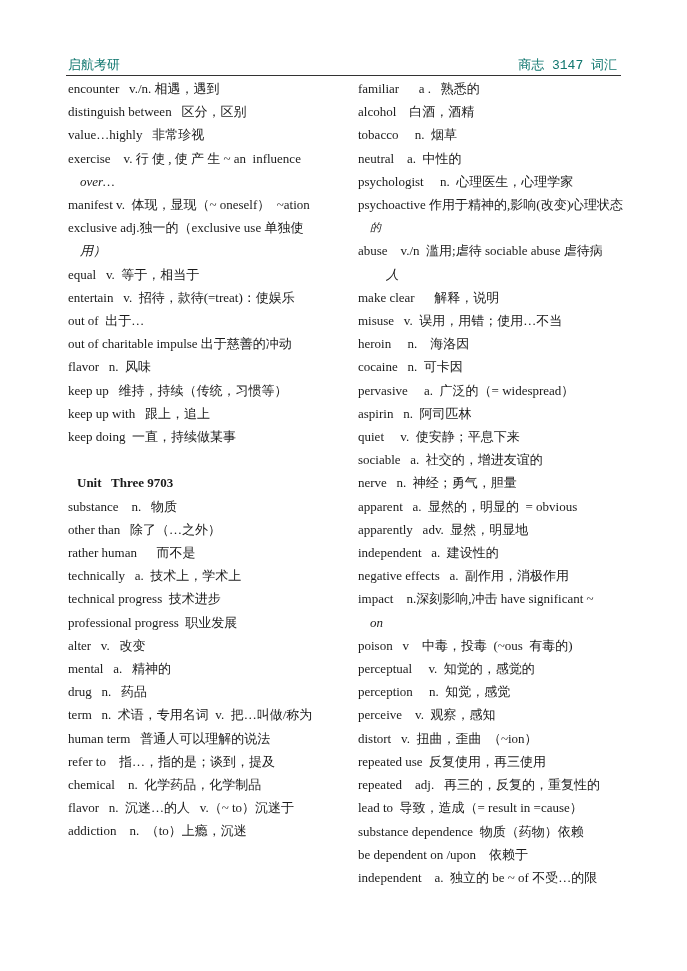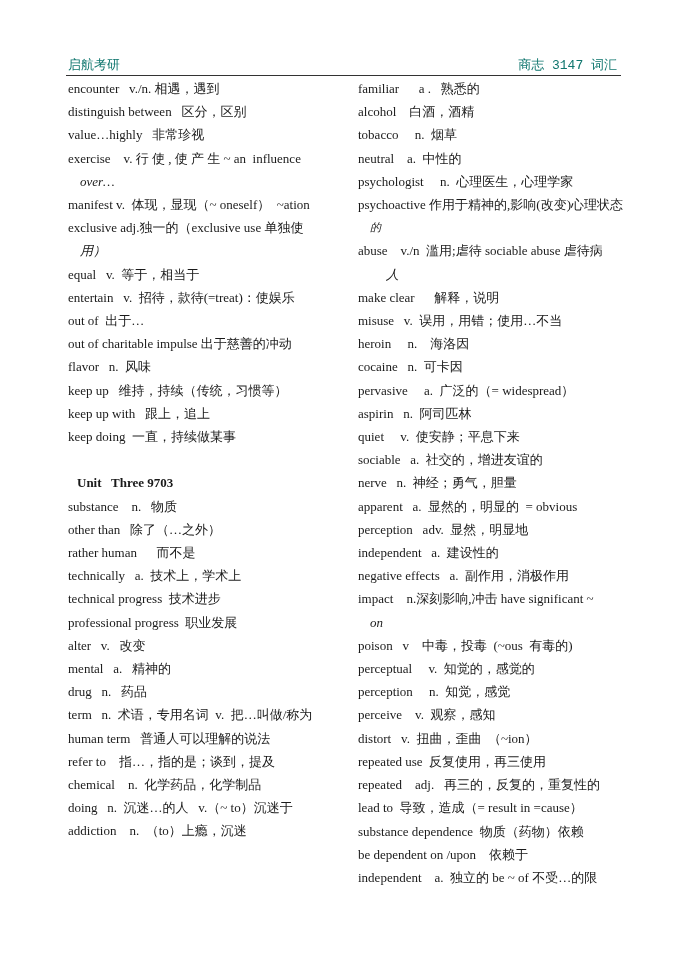--- a/index.html
+++ b/index.html
@@ -51,42 +51,42 @@
     <div class="entry"><span>technically   a.  技术上，学术上</span></div>
     <div class="entry"><span>technical progress  技术进步</span></div>
     <div class="entry"><span>professional progress  职业发展</span></div>
     <div class="entry"><span>alter   v.   改变</span></div>
     <div class="entry"><span>mental   a.   精神的</span></div>
     <div class="entry"><span>drug   n.   药品</span></div>
     <div class="entry"><span>term   n.  术语，专用名词  v.  把…叫做/称为</span></div>
     <div class="entry"><span>human term   普通人可以理解的说法</span></div>
     <div class="entry"><span>refer to    指…，指的是；谈到，提及</span></div>
     <div class="entry"><span>chemical    n.  化学药品，化学制品</span></div>
-    <div class="entry"><span>doing   n.  沉迷…的人   v.（~ to）沉迷于</span></div>
+    <div class="entry"><span>flavor   n.  沉迷…的人   v.（~ to）沉迷于</span></div>
     <div class="entry"><span>addiction    n.  （to）上瘾，沉迷</span></div>
   </div>
 <div class="col right" id="col-right">
     <div class="entry"><span>familiar      a .   熟悉的</span></div>
     <div class="entry"><span>alcohol    白酒，酒精</span></div>
     <div class="entry"><span>tobacco     n.  烟草</span></div>
     <div class="entry"><span>neutral    a.  中性的</span></div>
     <div class="entry"><span>psychologist     n.  心理医生，心理学家</span></div>
     <div class="entry"><span style="font-size: 13px;">psychoactive 作用于精神的,影响(改变)心理状态</span><span class="cont" style="font-size: 11px;">的</span></div>
     <div class="entry"><span>abuse    v./n  滥用;虐待 sociable abuse 虐待病</span><span class="cont cont-deep">人</span></div>
     <div class="entry"><span>make clear      解释，说明</span></div>
     <div class="entry"><span>misuse   v.  误用，用错；使用…不当</span></div>
     <div class="entry"><span>heroin     n.    海洛因</span></div>
     <div class="entry"><span>cocaine   n.  可卡因</span></div>
     <div class="entry"><span>pervasive     a.  广泛的（= widespread）</span></div>
     <div class="entry"><span>aspirin   n.  阿司匹林</span></div>
     <div class="entry"><span>quiet     v.  使安静；平息下来</span></div>
     <div class="entry"><span>sociable   a.  社交的，增进友谊的</span></div>
     <div class="entry"><span>nerve   n.  神经；勇气，胆量</span></div>
     <div class="entry"><span>apparent   a.  显然的，明显的  = obvious</span></div>
-    <div class="entry"><span>perception   adv.  显然，明显地</span></div>
+    <div class="entry"><span>apparently   adv.  显然，明显地</span></div>
     <div class="entry"><span>independent   a.  建设性的</span></div>
     <div class="entry"><span>negative effects   a.  副作用，消极作用</span></div>
     <div class="entry"><span>impact    n.深刻影响,冲击 have significant ~</span><span class="cont">on</span></div>
     <div class="entry"><span>poison   v    中毒，投毒  (~ous  有毒的)</span></div>
     <div class="entry"><span>perceptual     v.  知觉的，感觉的</span></div>
     <div class="entry"><span>perception     n.  知觉，感觉</span></div>
     <div class="entry"><span>perceive    v.  观察，感知</span></div>
     <div class="entry"><span>distort   v.  扭曲，歪曲  （~ion）</span></div>
     <div class="entry"><span>repeated use  反复使用，再三使用</span></div>
     <div class="entry"><span>repeated    adj.   再三的，反复的，重复性的</span></div>

